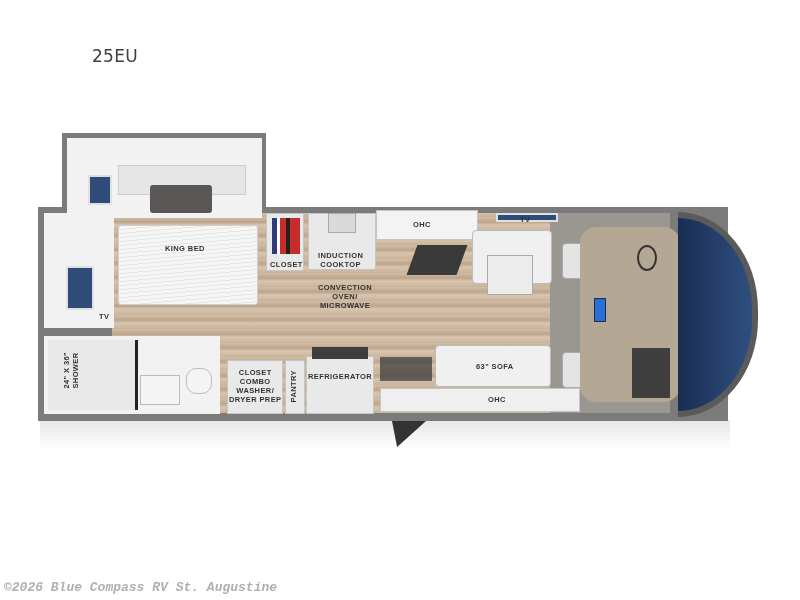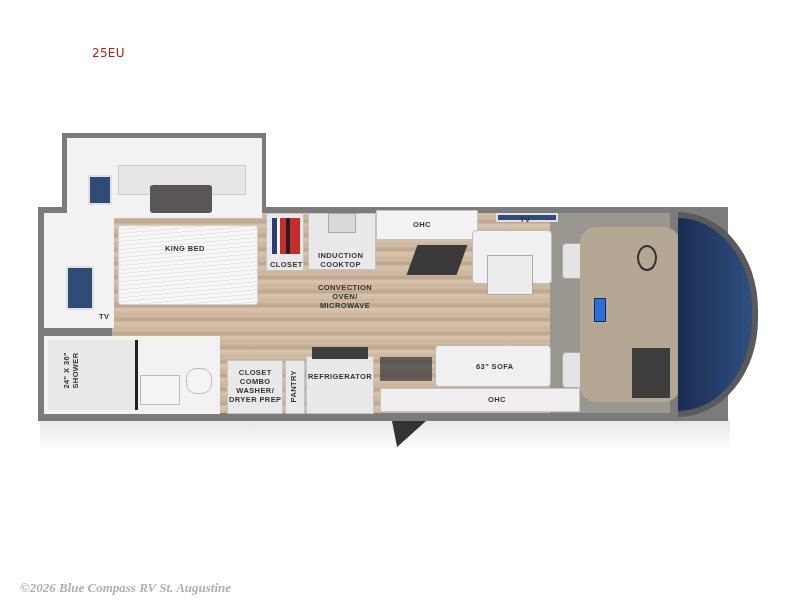--- a/index.html
+++ b/index.html
@@ -1,25 +1,25 @@
 <!DOCTYPE html>
 <html><head>
 <meta charset="utf-8">
 <style>
   * { box-sizing: border-box; margin: 0; padding: 0; }
   html, body { width: 800px; height: 600px; background: #ffffff; overflow: hidden; }
   body { position: relative; font-family: "DejaVu Sans", sans-serif; }
 
   .model-title {
     position: absolute; left: 92px; top: 46px;
-    font-size: 12px; color: #b91c1c; letter-spacing: 0.3px;
+    font-size: 17px; color: #404040; letter-spacing: 0.3px;
   }
   .footer {
-    position: absolute; left: 20px; top: 580px;
-    font-family: Liberation Serif, serif; font-weight: bold; font-style: italic;
+    position: absolute; left: 4px; top: 580px;
+    font-family: Liberation Mono, monospace; font-weight: bold; font-style: italic;
     font-size: 13px; color: #b0b0b0;
   }
 
   .plan { position: absolute; left: 0; top: 0; width: 800px; height: 600px; }
   .abs { position: absolute; }
 
   .label {
     position: absolute; font-family: "Liberation Sans", sans-serif; font-weight: bold;
     font-size: 7.5px; line-height: 9px; color: #333; text-align: center; letter-spacing: 0.4px;
     white-space: pre-line;

